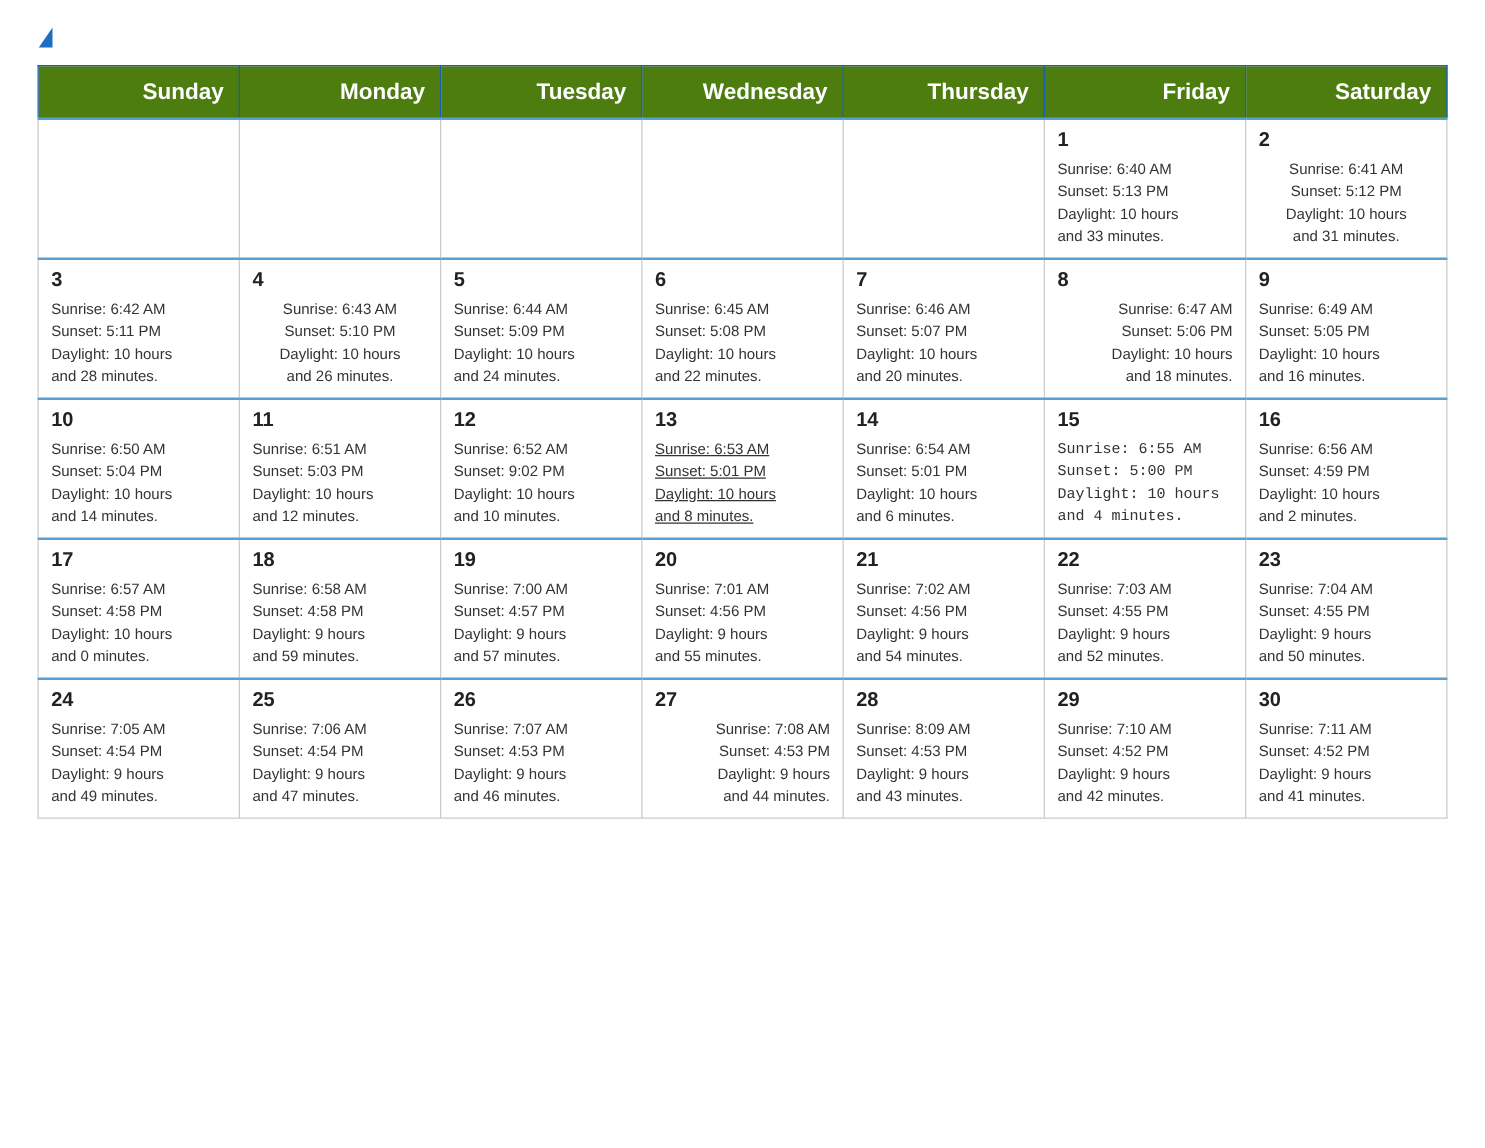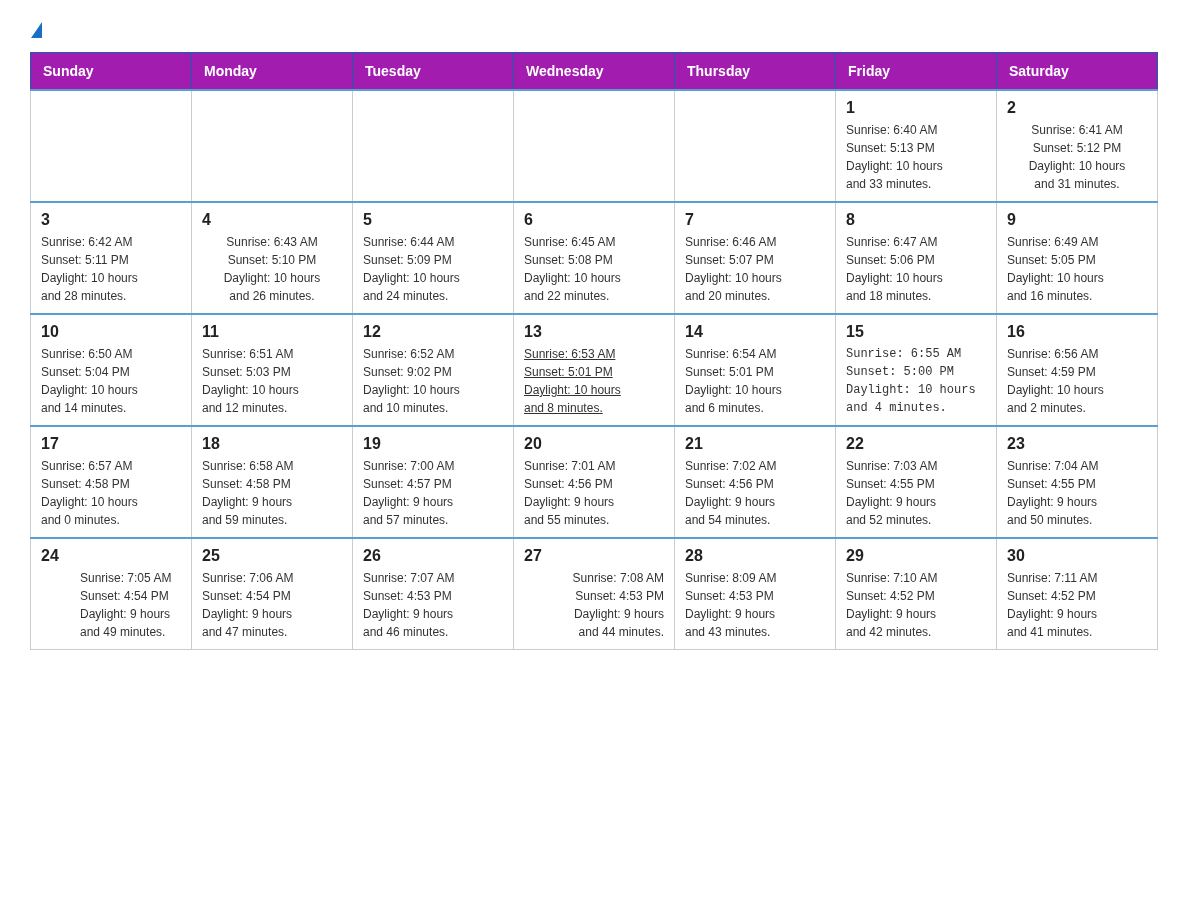--- a/index.html
+++ b/index.html
@@ -29,26 +29,26 @@
       font-size: 22px;
       color: #444;
       margin-top: 4px;
     }
     .calendar {
       width: 100%;
       border-collapse: collapse;
       border: 1px solid #aaa;
     }
     .calendar th {
-      background: #a21caf;
+      background: #4d7c0f;
       color: #fff;
-      font-size: 14px;
+      font-size: 18px;
       font-weight: bold;
       padding: 10px 12px;
-      text-align: left;
+      text-align: right;
       border: 1px solid #1560aa;
     }
     .calendar td {
       width: 14.28%;
       vertical-align: top;
       padding: 8px 10px;
       border: 1px solid #ccc;
       min-height: 110px;
       font-size: 13px;
       color: #333;
@@ -187,21 +187,21 @@
         </td>
         <td>
           <span class="day-number">7</span>
           <div class="day-info" style="white-space: pre-line;">Sunrise: 6:46 AM
 Sunset: 5:07 PM
 Daylight: 10 hours
 and 20 minutes.</div>
         </td>
         <td>
           <span class="day-number">8</span>
-          <div class="day-info" style="white-space: pre-line;">Sunrise: 6:47 AM
+          <div class="day-info" style="white-space: pre-line; text-align: right;">Sunrise: 6:47 AM
 Sunset: 5:06 PM
 Daylight: 10 hours
 and 18 minutes.</div>
         </td>
         <td>
           <span class="day-number">9</span>
           <div class="day-info" style="white-space: pre-line;">Sunrise: 6:49 AM
 Sunset: 5:05 PM
 Daylight: 10 hours
 and 16 minutes.</div>
@@ -305,21 +305,21 @@
           <span class="day-number">23</span>
           <div class="day-info" style="white-space: pre-line;">Sunrise: 7:04 AM
 Sunset: 4:55 PM
 Daylight: 9 hours
 and 50 minutes.</div>
         </td>
       </tr>
       <tr>
         <td>
           <span class="day-number">24</span>
-          <div class="day-info" style="white-space: pre-line; margin-left: 39px;">Sunrise: 7:05 AM
+          <div class="day-info" style="white-space: pre-line;">Sunrise: 7:05 AM
 Sunset: 4:54 PM
 Daylight: 9 hours
 and 49 minutes.</div>
         </td>
         <td>
           <span class="day-number">25</span>
           <div class="day-info" style="white-space: pre-line;">Sunrise: 7:06 AM
 Sunset: 4:54 PM
 Daylight: 9 hours
 and 47 minutes.</div>

